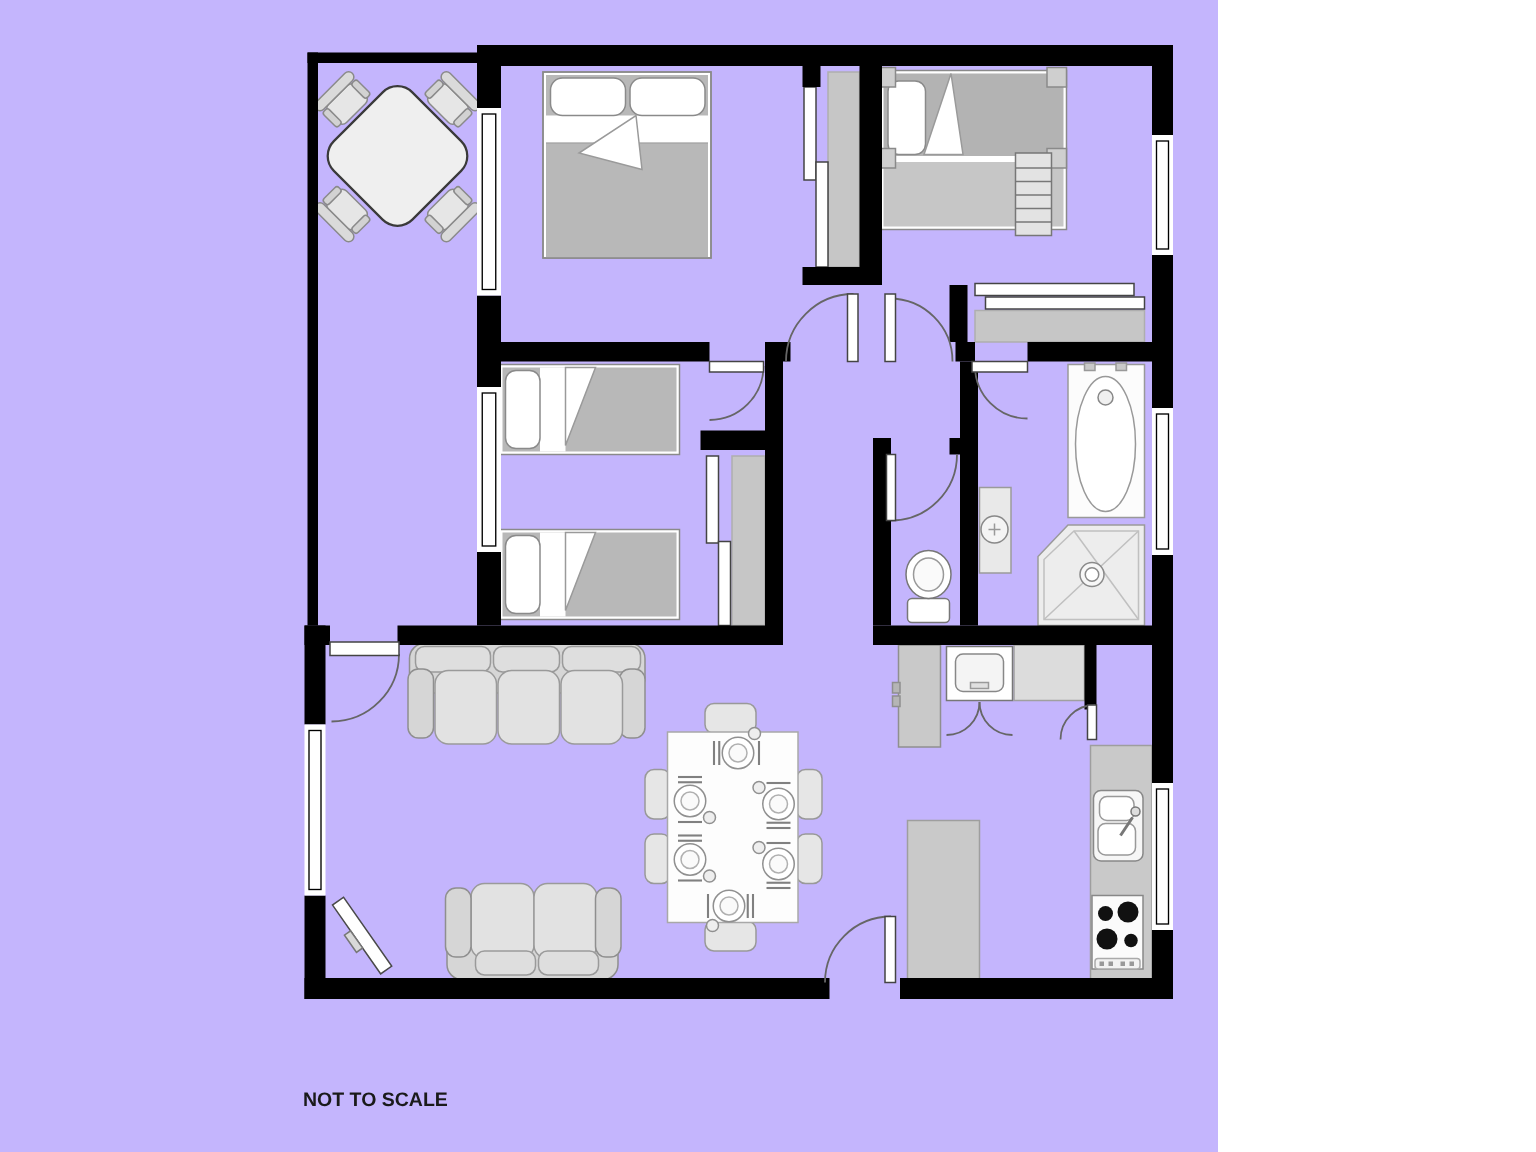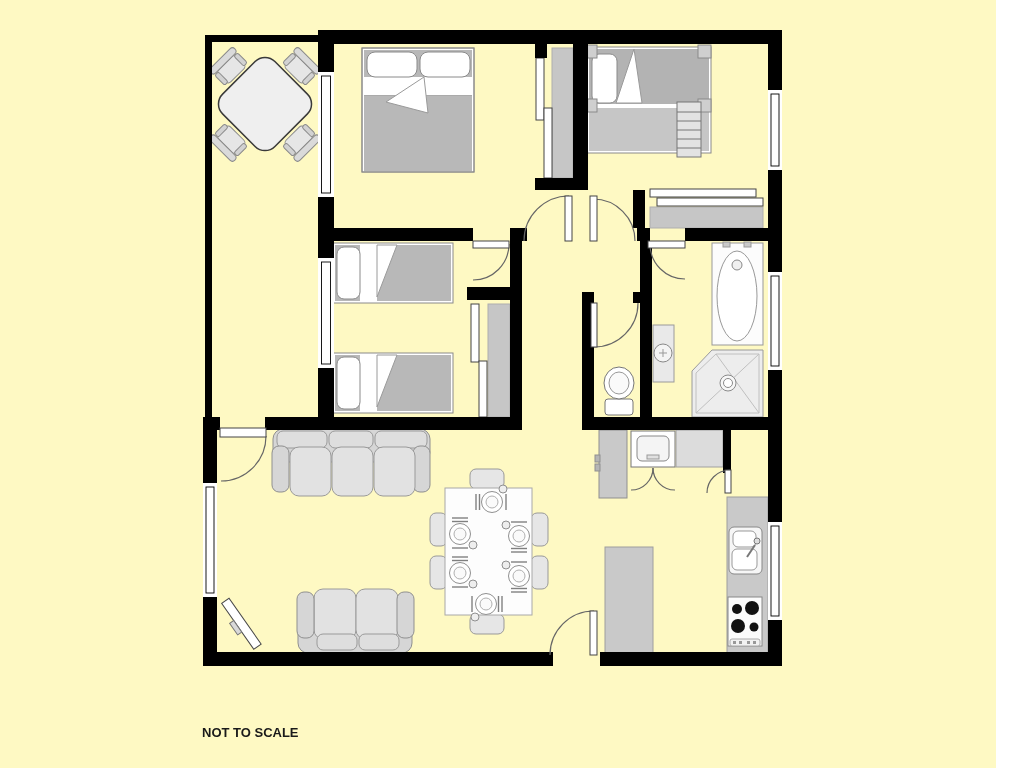--- a/index.html
+++ b/index.html
@@ -1,16 +1,16 @@
 <!DOCTYPE html>
 <html><head>
 <meta charset="utf-8">
 <style>
   html,body{margin:0;padding:0;background:#fff;}
-  .stage{position:relative;width:996px;height:768px;background:#fef9c3;overflow:hidden;
+  .stage{position:relative;width:812px;height:768px;background:#c4b5fd;overflow:hidden;
          font-family:"Liberation Sans",sans-serif;text-align:center;}
   .plan-svg{position:absolute;left:0;top:0;}
   .footer{position:absolute;left:202px;top:697px;color:#1a1a1a;
           font:bold 13px/14.6px "Liberation Sans",sans-serif;white-space:pre-wrap;}
 </style>
 </head>
 <body>
 
 <div class="stage">
 

